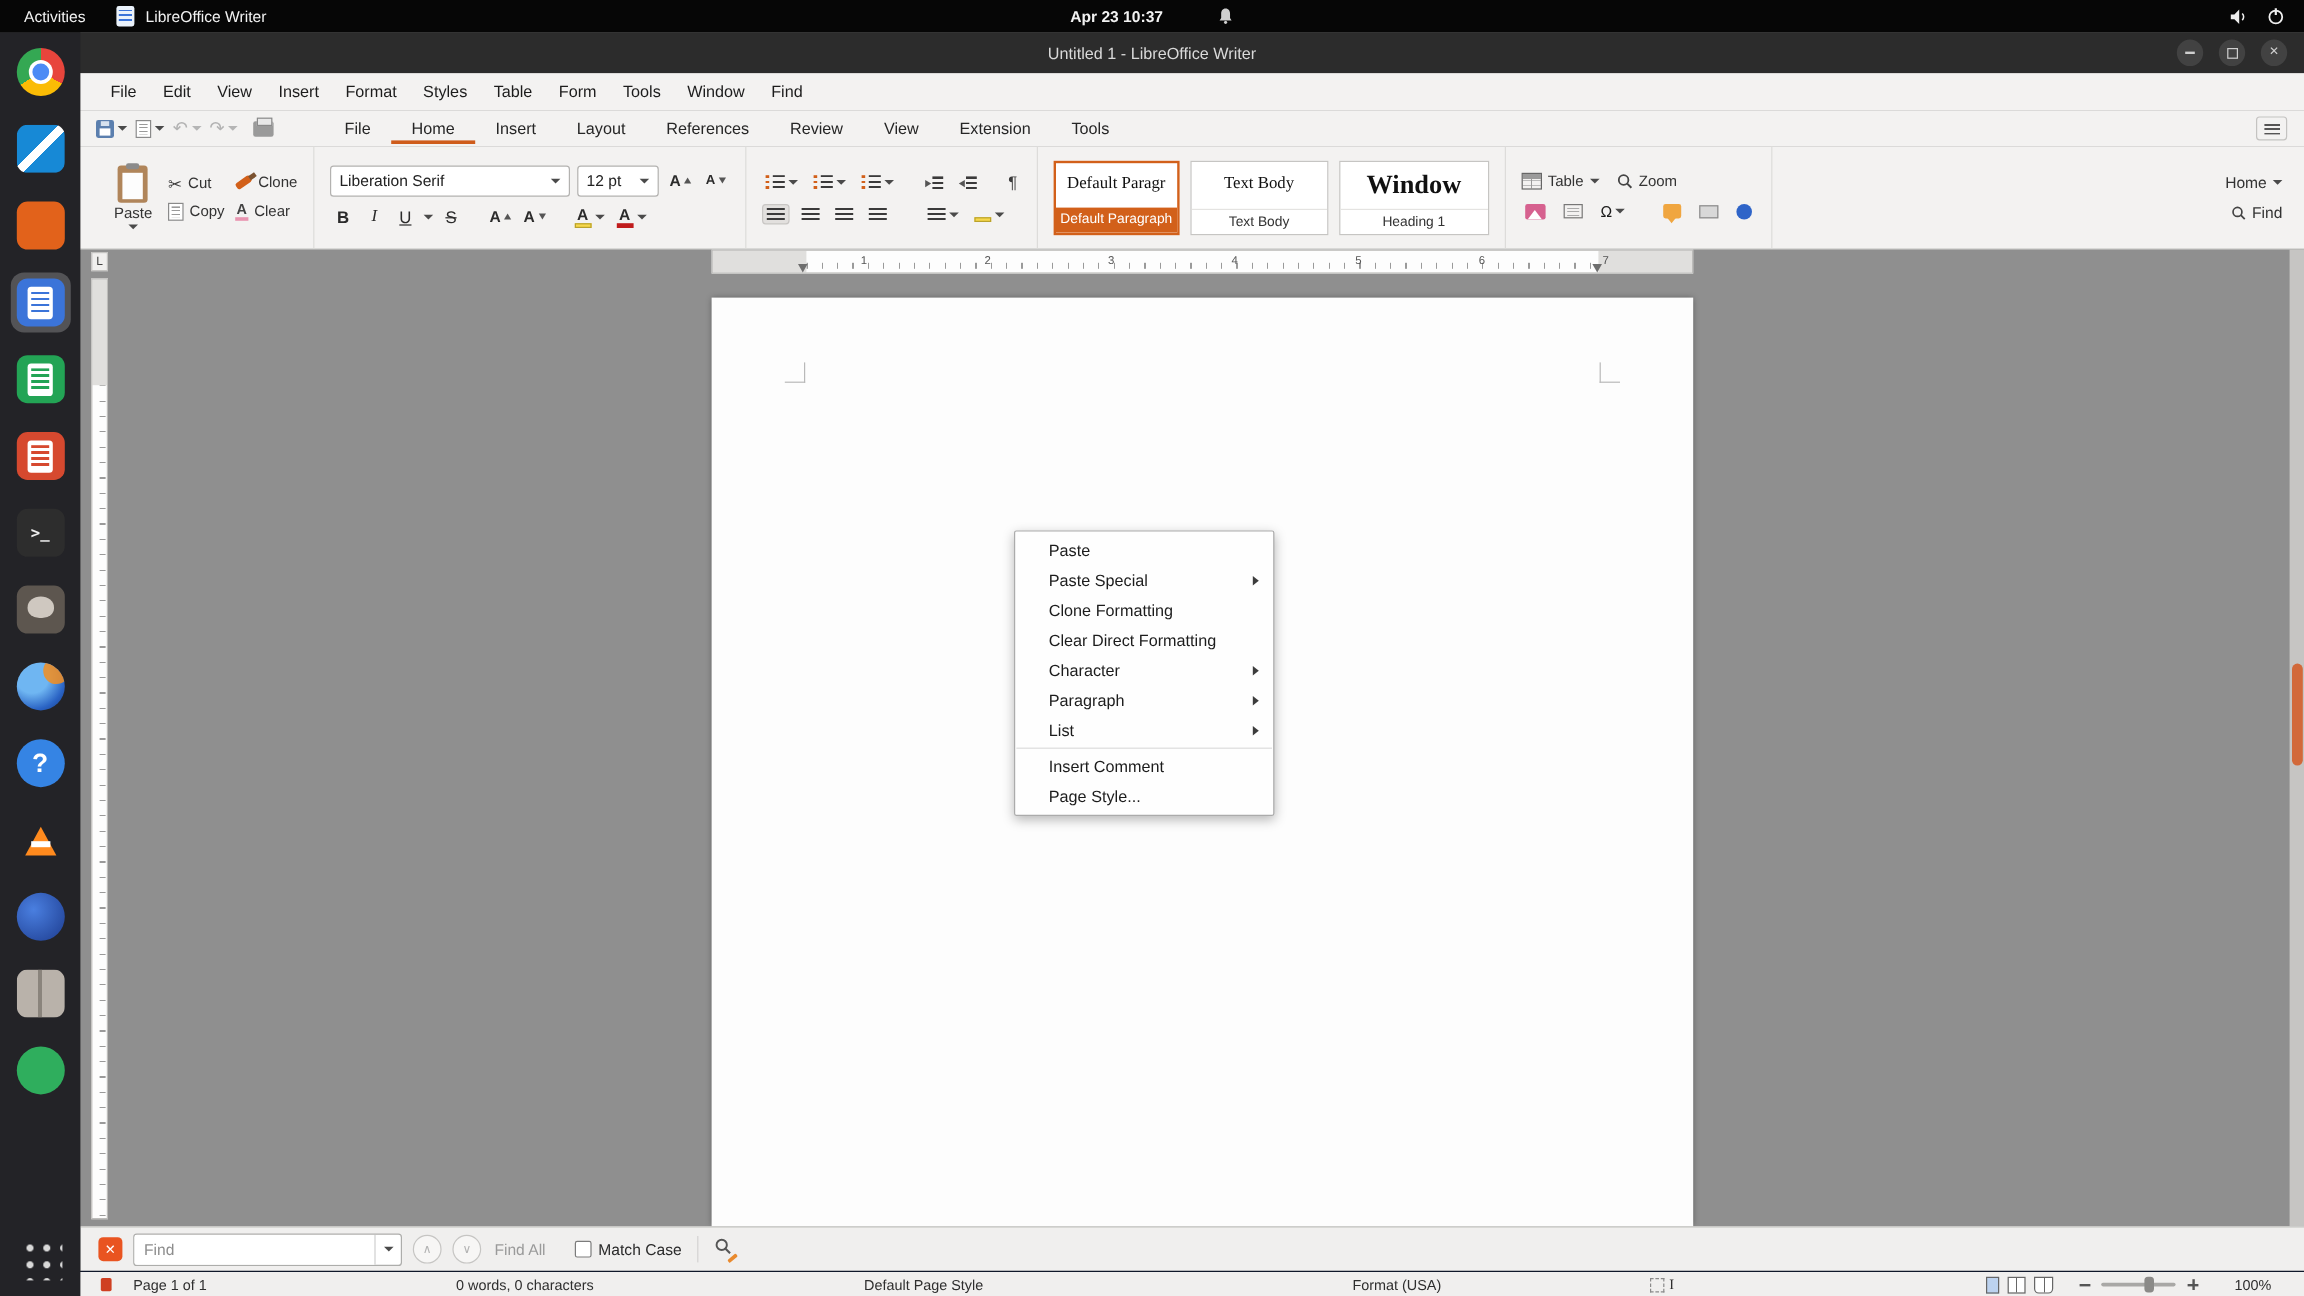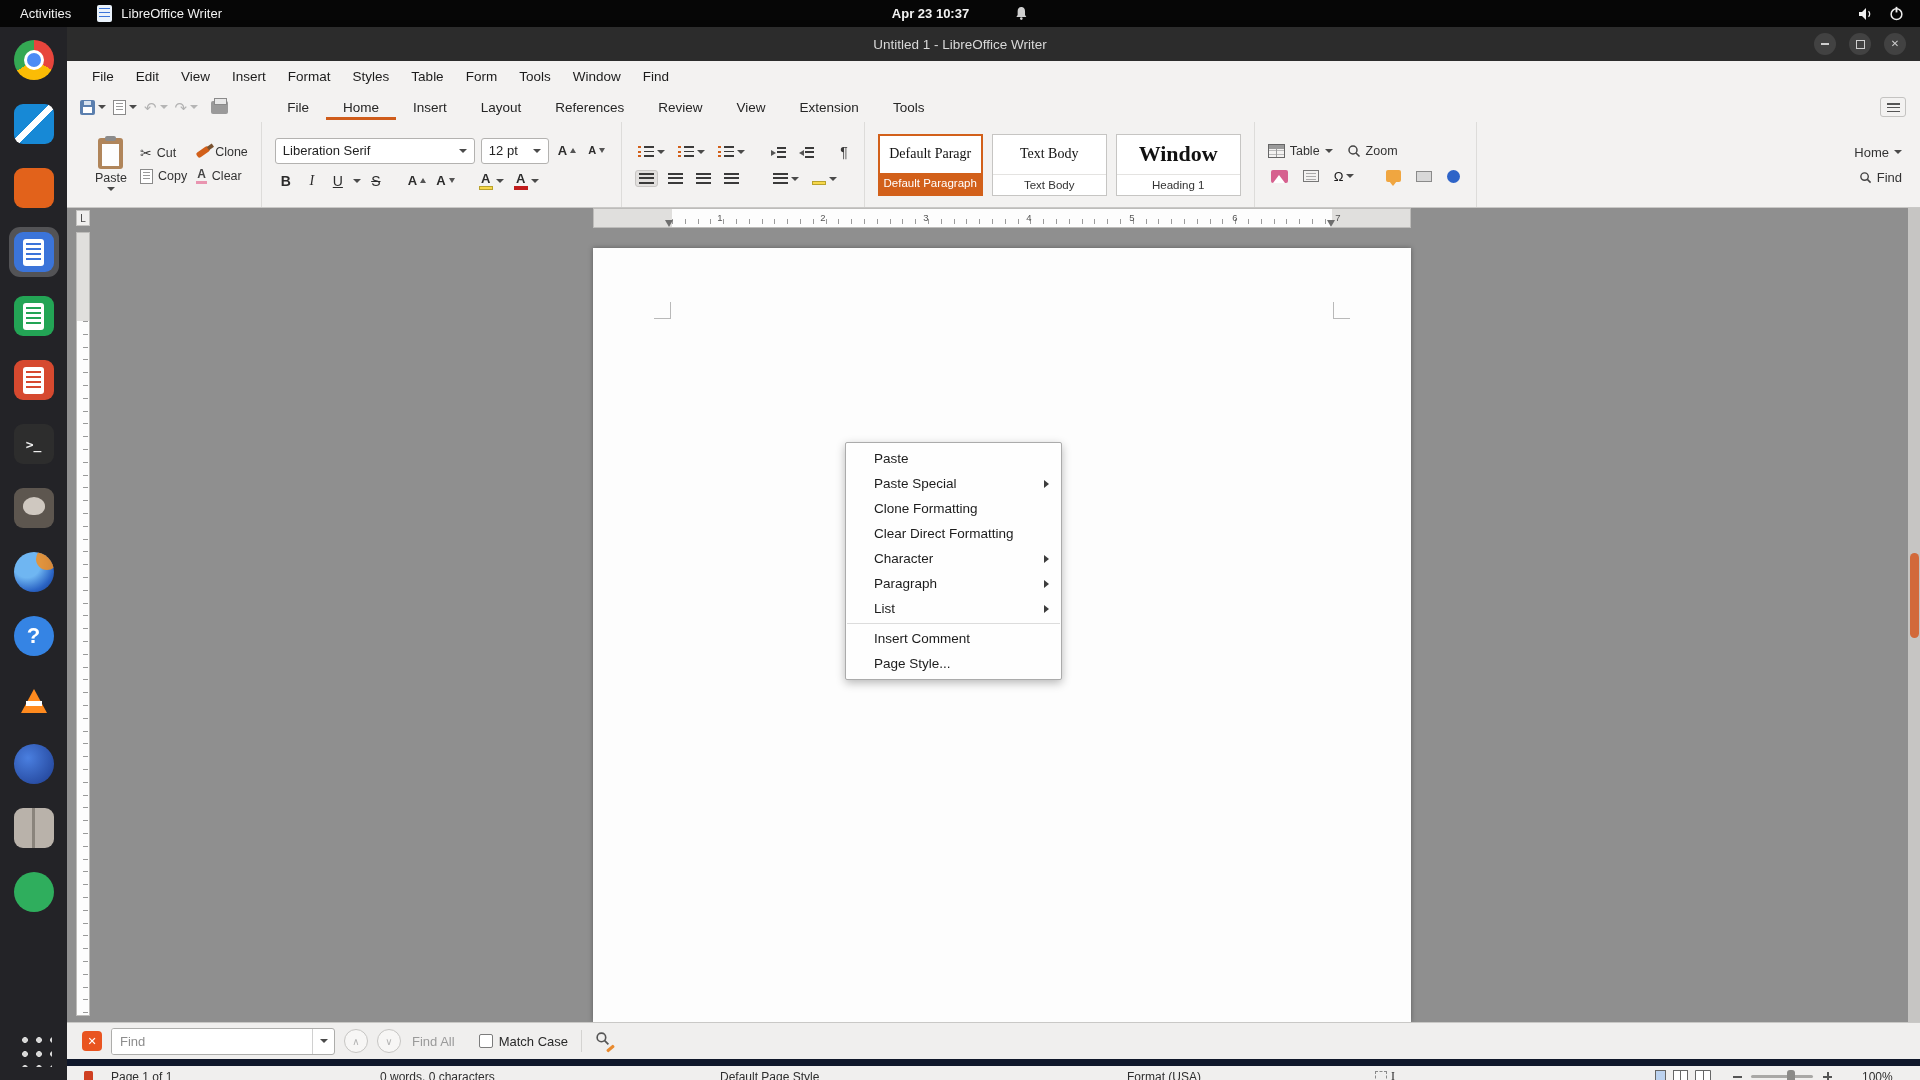--- a/index.html
+++ b/index.html
@@ -142,21 +142,21 @@
 .find-dd{width:22px;height:100%;border-left:1px solid #d0d0d0;display:flex;align-items:center;justify-content:center}
 .navbtn{width:24px;height:24px;border-radius:50%;border:1px solid #c6c5c3;background:#f7f6f5;color:#b3b3b3;display:flex;align-items:center;justify-content:center;font-size:10px}
 .findall{color:#9a9a9a;margin-left:2px}
 .chk{width:14px;height:14px;border:1px solid #7c7c7c;border-radius:2px;background:#fff}
 .matchcase{color:#2a2a2a;margin-left:-3px}
 .fb-sep{width:1px;height:22px;background:#d4d3d1;margin:0 4px}
 .find-replace-ic{position:relative;width:20px;height:20px}
 .find-replace-ic .pencil{position:absolute;right:0;bottom:1px;width:9px;height:3px;background:#e98a2e;transform:rotate(-40deg);border-radius:1px}
 
 
-.statusbar{position:absolute;left:0;top:1059px;width:1920px;height:21px;background:#f0efee;border-top:7px solid #0f172a;font-size:12px;color:#2e2e2e}
+.statusbar{position:absolute;left:0;top:1059px;width:1920px;height:21px;background:#f0efee;border-top:1px solid #0f172a;font-size:12px;color:#2e2e2e}
 .sb{position:absolute;top:0;height:21px;display:flex;align-items:center;gap:4px}
 .ic-modified{width:9px;height:11px;background:#cf3f21;border-radius:1.5px}
 .ic-seltext{width:12px;height:12px;border:1px dashed #8a8a8a;display:inline-block}
 .sb-ibeam{font-family:"Liberation Serif",serif;font-size:12px}
 .vw{width:11px;height:14px;border:1px solid #666;background:#fff}
 .vw.on{background:#bcd2ef}
 .vw2{width:15px;height:14px;border:1px solid #666;background:linear-gradient(to right,#fff 0 6px,#666 6px 7px,#fff 7px)}
 .vwb{width:16px;height:14px;border:1px solid #666;border-radius:0 0 4px 4px;background:linear-gradient(to right,#fff 0 7px,#666 7px 8px,#fff 8px)}
 .zoom-minus{width:9px;height:2px;background:#555}
 .zoom-plus{position:relative;width:9px;height:9px}

